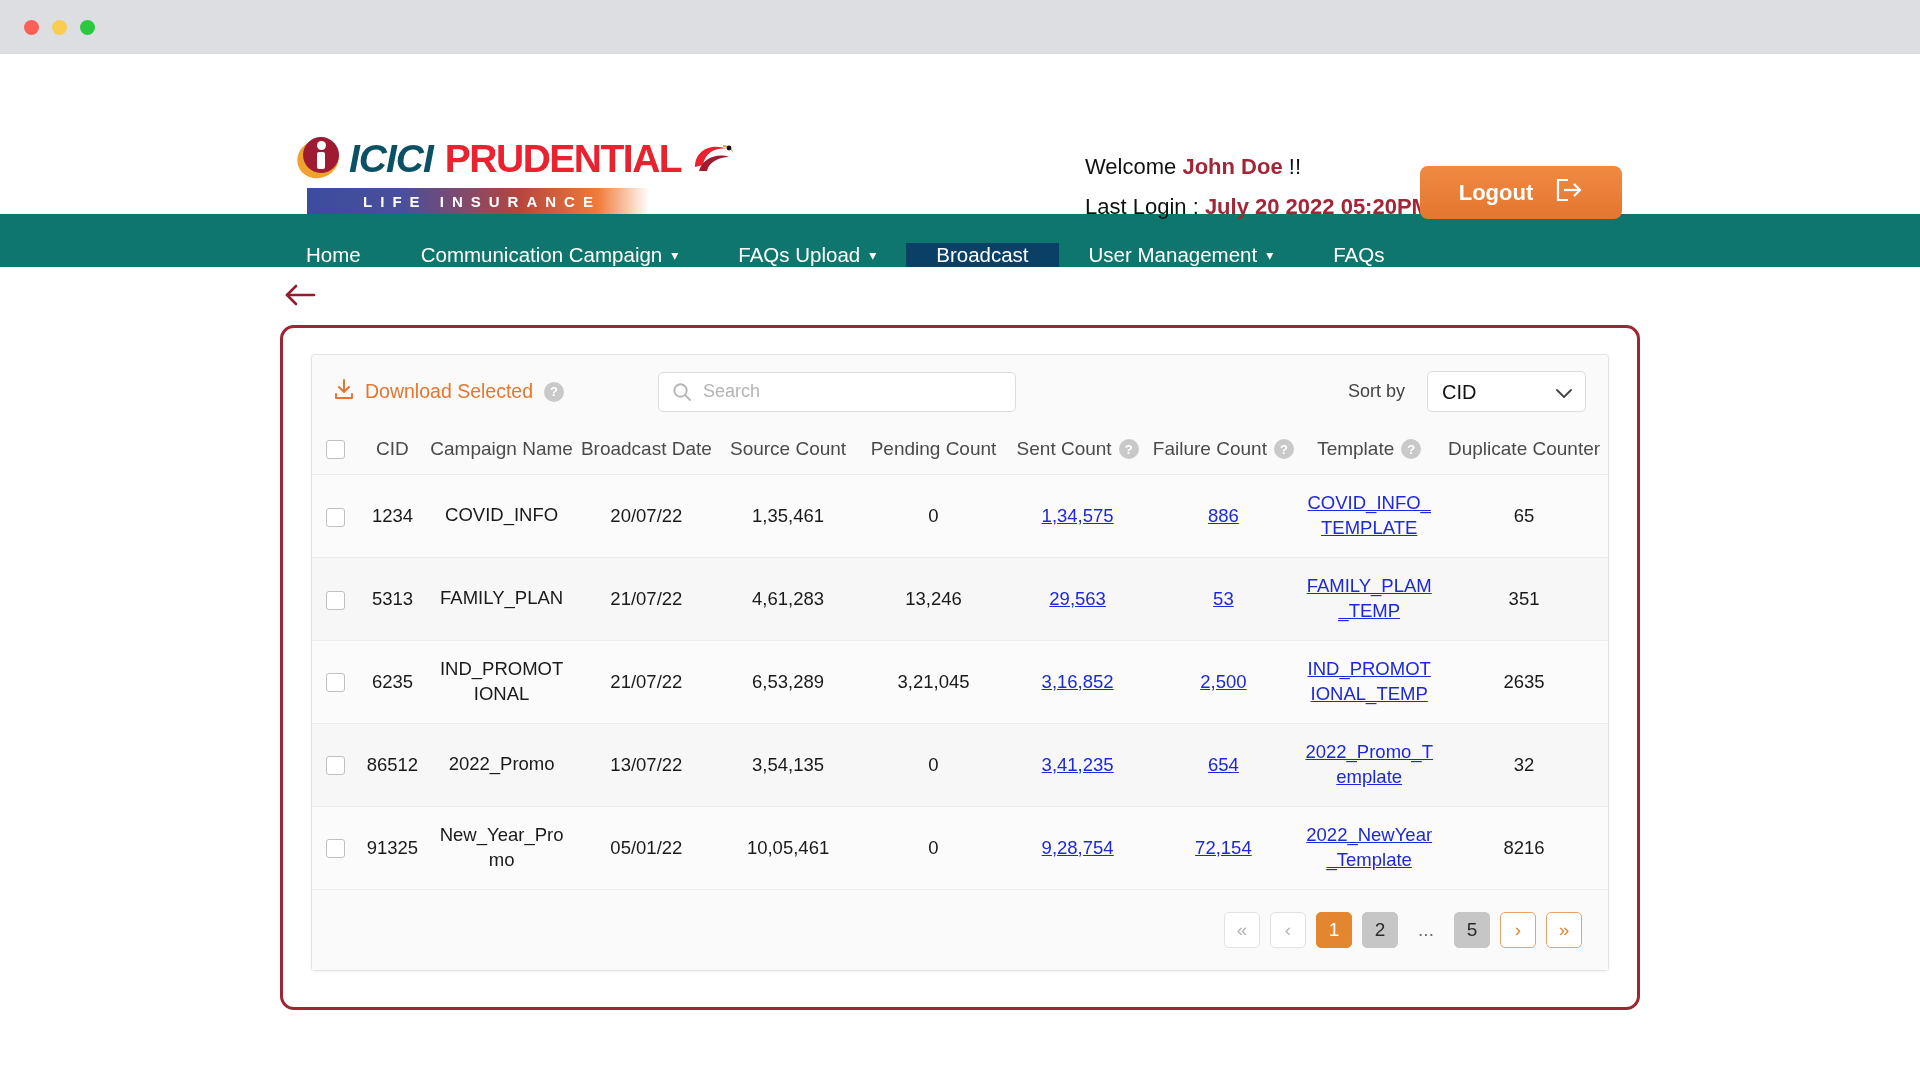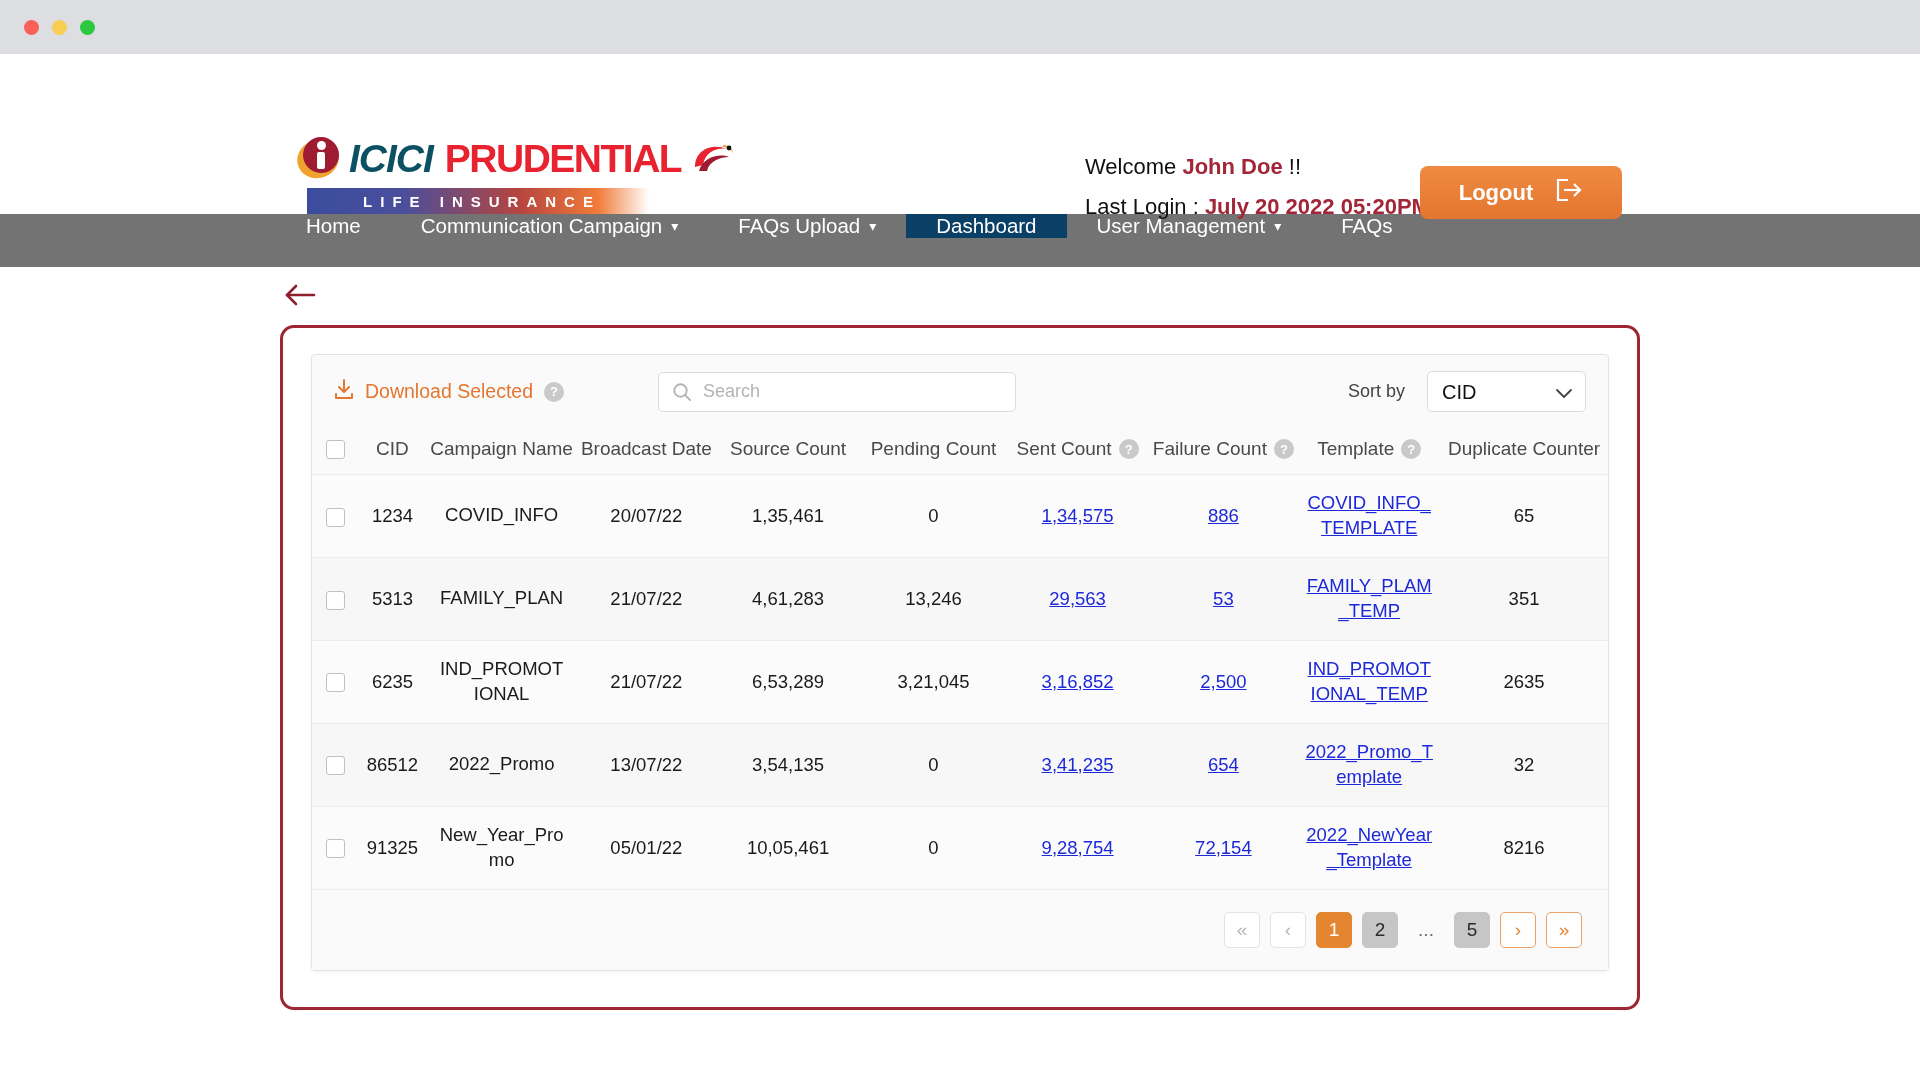--- a/index.html
+++ b/index.html
@@ -147,23 +147,23 @@
     align-items: center;
     justify-content: center;
     gap: 22px;
     cursor: pointer;
     font-family: "Liberation Sans", sans-serif;
   }
 
   
   .navbar {
     height: 53px;
-    background: #737373;
-    display: flex;
-    align-items: flex-start;
+    background: #0f766e;
+    display: flex;
+    align-items: flex-end;
     padding-left: 276px;
   }
   .nav-item {
     display: flex;
     align-items: center;
     padding: 0 30px;
     color: #ffffff;
     font-size: 20.5px;
     cursor: pointer;
     white-space: nowrap;
@@ -431,21 +431,21 @@
   </div>
   <div class="nav-item">
     <span>Communication Campaign</span>
     <span class="caret">▾</span>
   </div>
   <div class="nav-item">
     <span>FAQs Upload</span>
     <span class="caret">▾</span>
   </div>
   <div class="nav-item active">
-    <span>Dashboard</span>
+    <span>Broadcast</span>
   </div>
   <div class="nav-item">
     <span>User Management</span>
     <span class="caret">▾</span>
   </div>
   <div class="nav-item">
     <span>FAQs</span>
   </div>
 </div>
 

